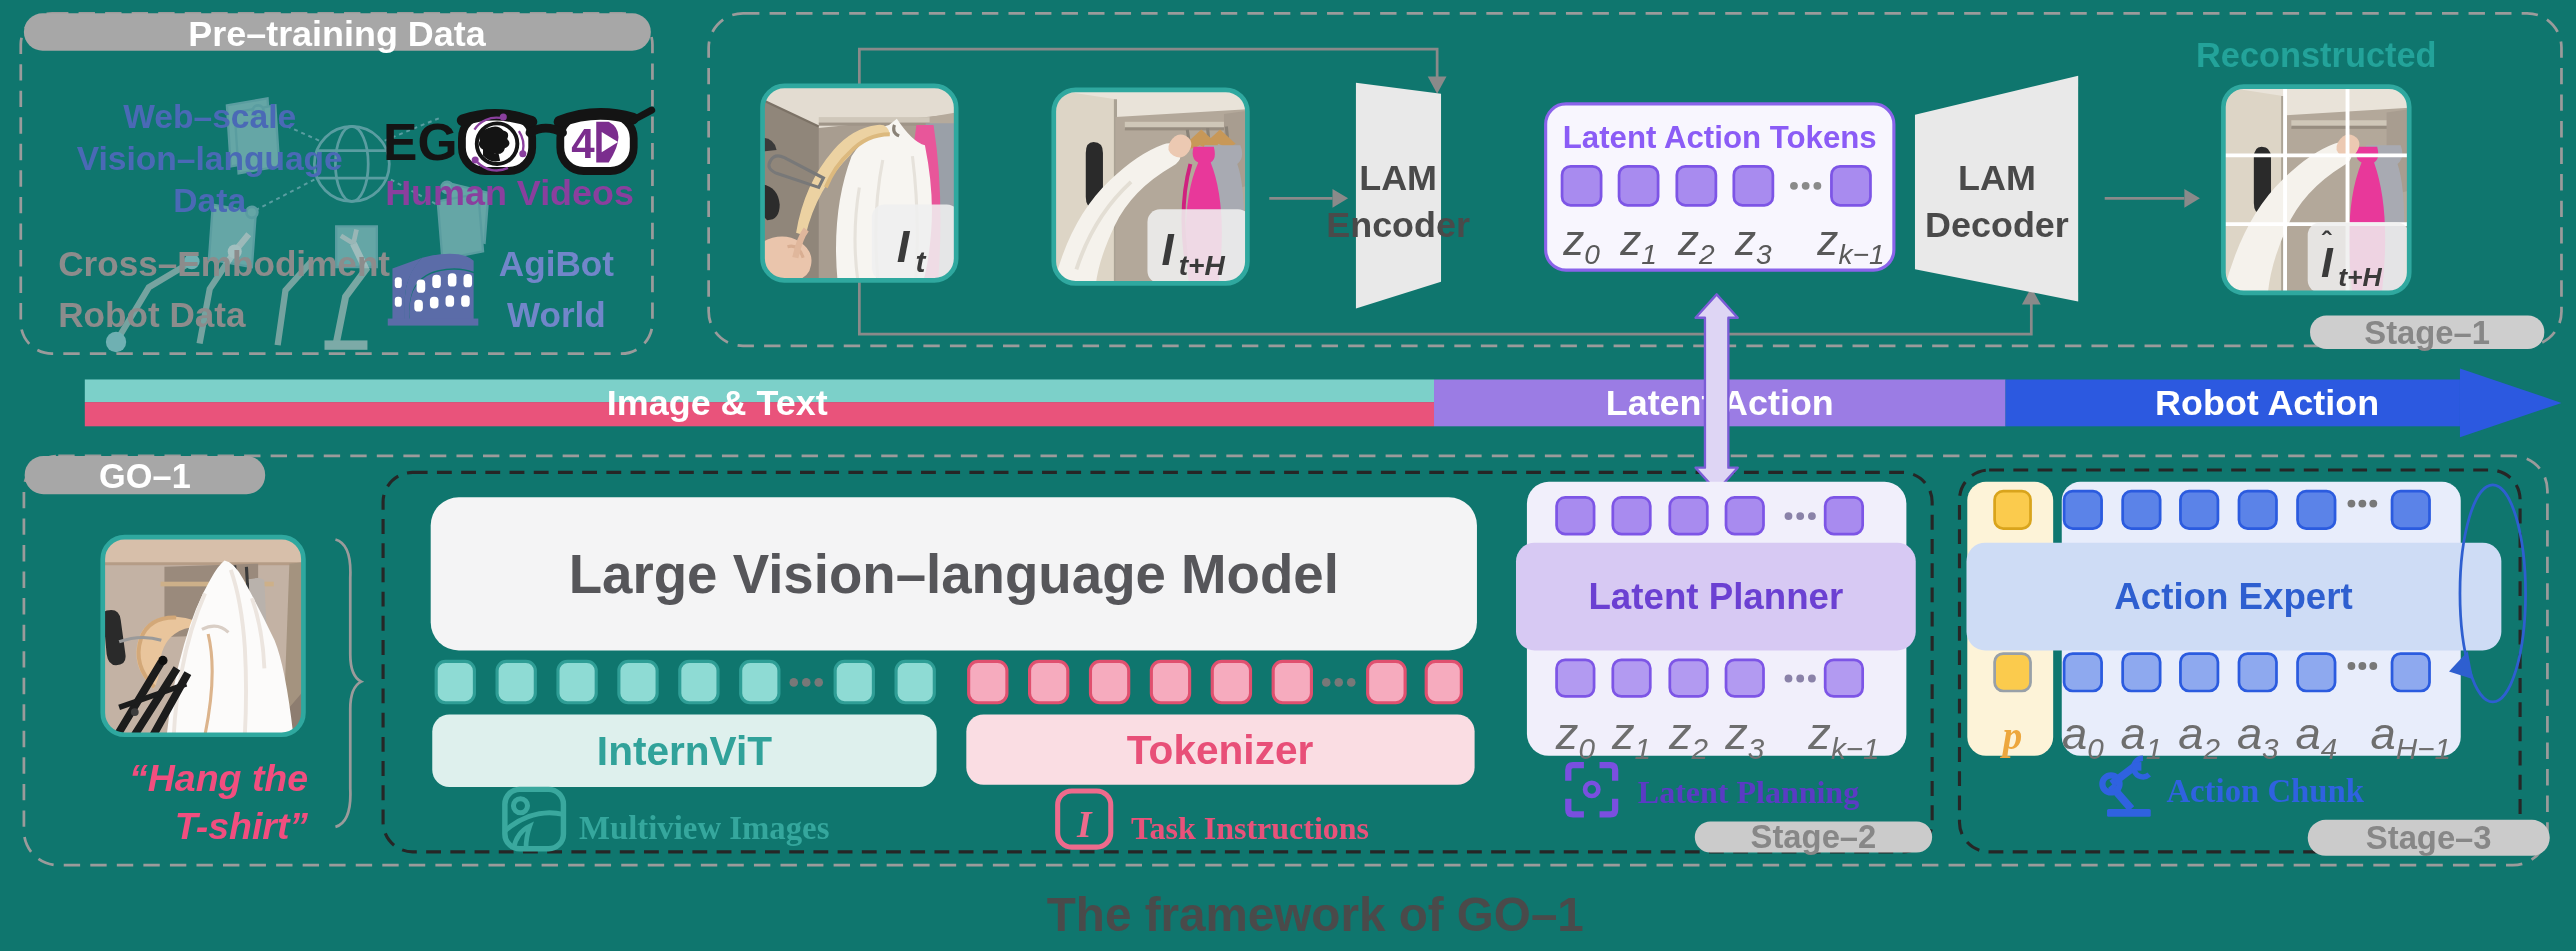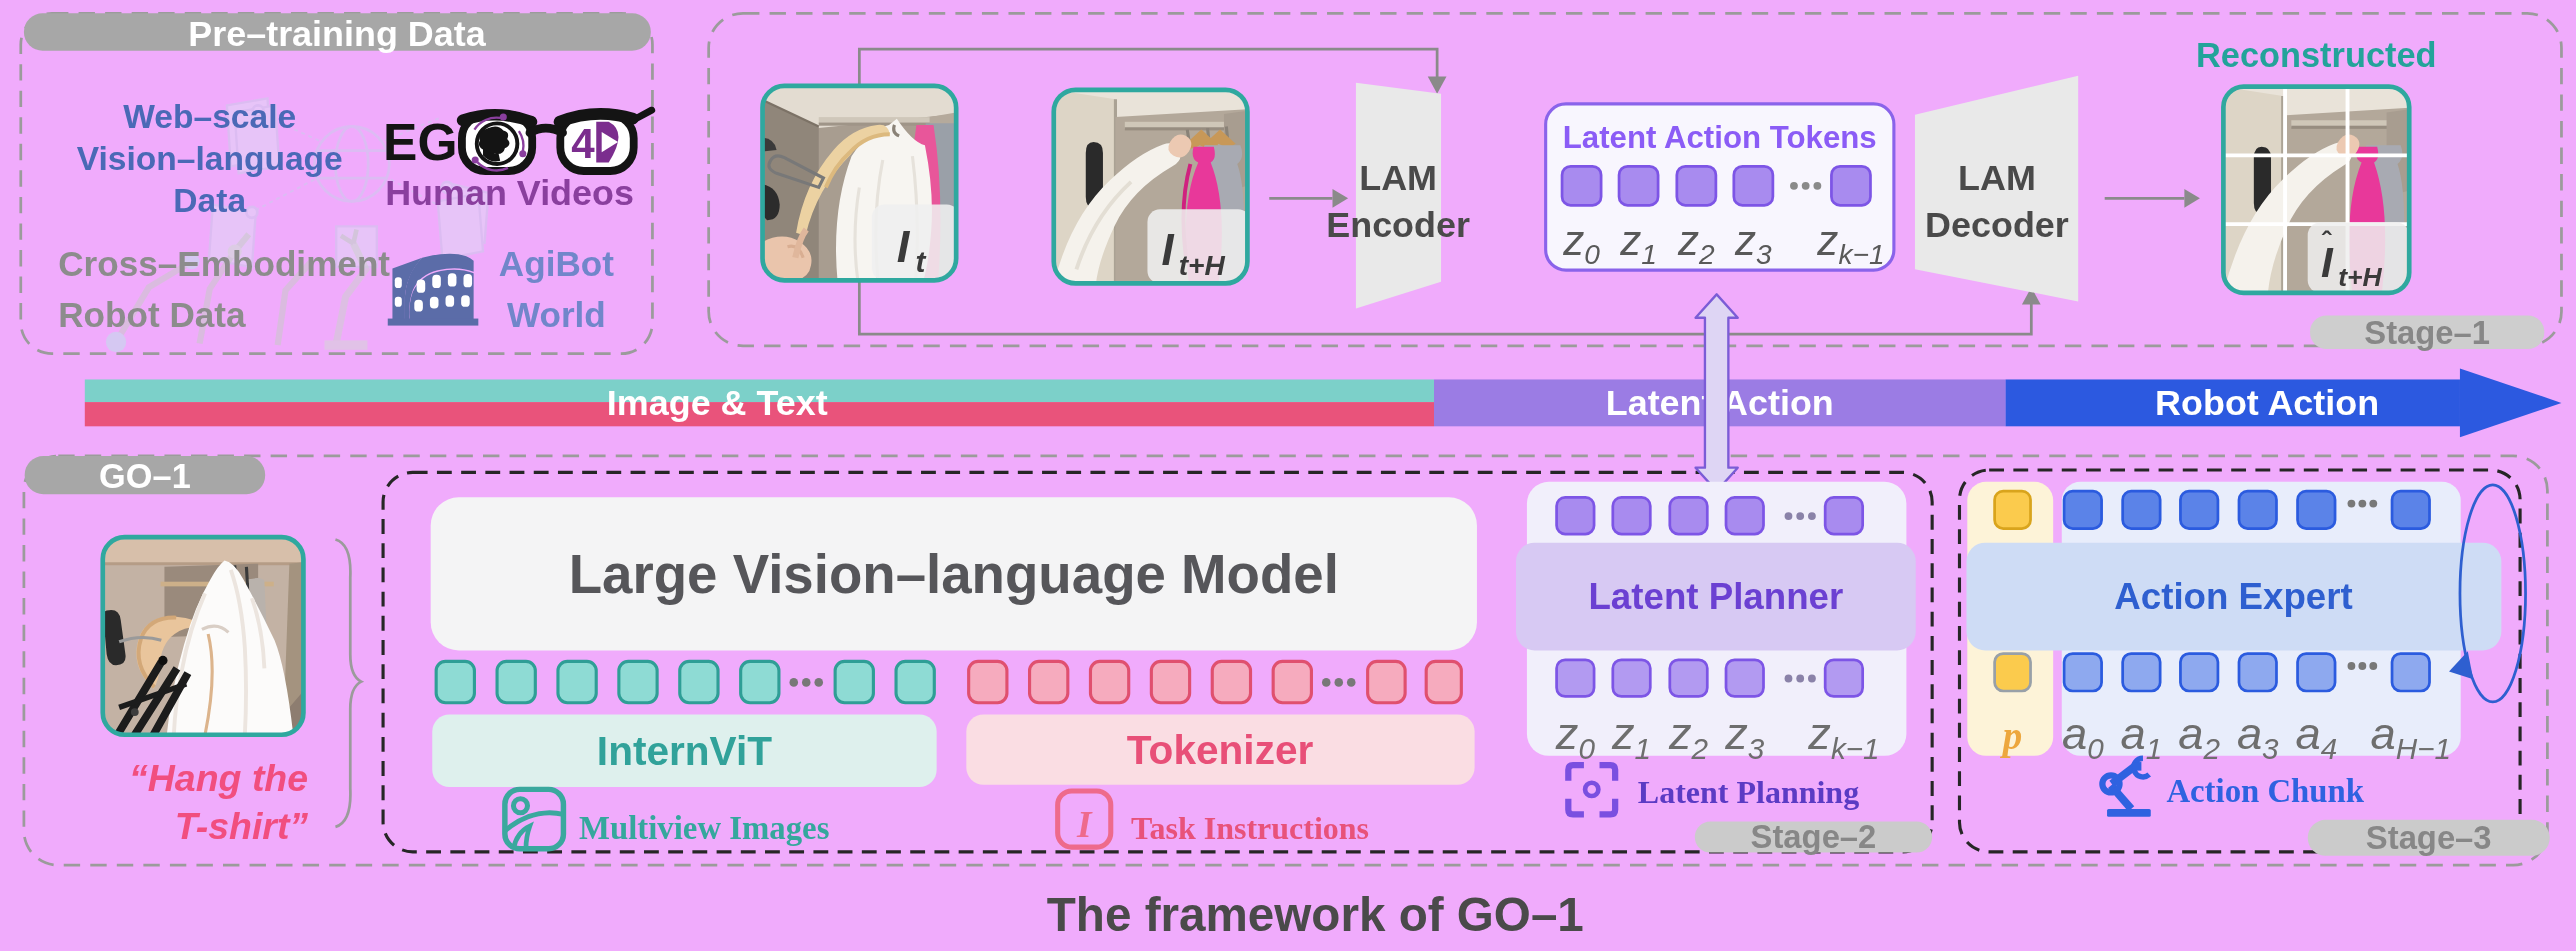--- a/index.html
+++ b/index.html
@@ -1,16 +1,16 @@
 <!DOCTYPE html>
 <html style="font-size:12.5px"><head>
 <meta charset="utf-8">
 <style>
   html,body{margin:0;padding:0;background:#ffffff;}
-  #page{position:relative;width:2576px;height:951px;background:#f0abfc;overflow:hidden;
+  #page{position:relative;width:2576px;height:951px;background:#0f766e;overflow:hidden;
         font-family:"Liberation Sans",sans-serif;}
   svg text{font-family:"Liberation Sans",sans-serif;}
   .ser{font-family:"Liberation Serif",serif;}
 </style>
 </head>
 <body>
 <div id="page">
 <svg width="2576" height="951" viewBox="0 0 3298 1218">
 
 <rect x="26" y="17" width="809" height="436" rx="40" fill="none" stroke="#9b9b9b" stroke-width="3.5" stroke-dasharray="21 13"></rect>

